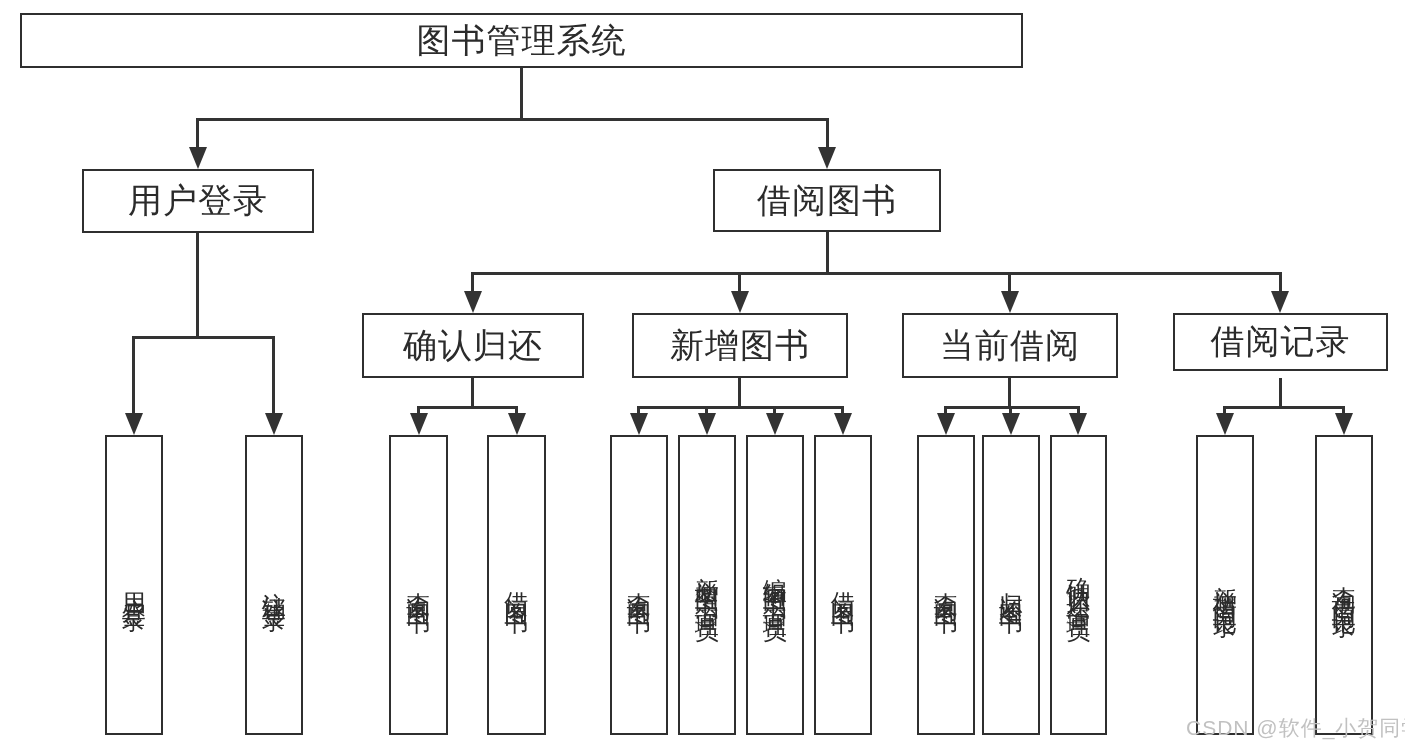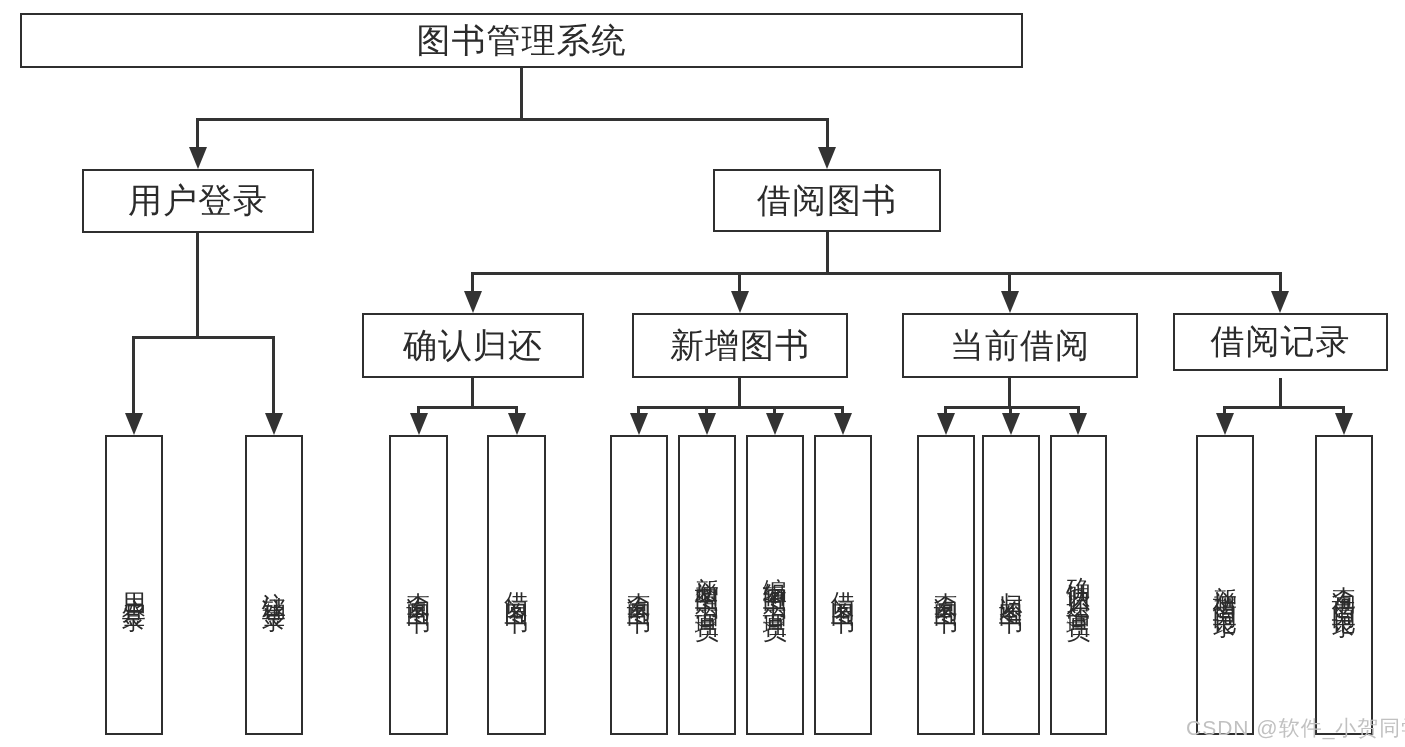--- a/index.html
+++ b/index.html
@@ -71,21 +71,21 @@
 
 <div class="canvas">
 
   <div class="node h" style="left:20px;top:13px;width:1003px;height:55px">图书管理系统</div>
 
   <div class="node h" style="left:82px;top:169px;width:232px;height:64px">用户登录</div>
   <div class="node h" style="left:713px;top:169px;width:228px;height:63px">借阅图书</div>
 
   <div class="node h" style="left:362px;top:313px;width:222px;height:65px">确认归还</div>
   <div class="node h" style="left:632px;top:313px;width:216px;height:65px">新增图书</div>
-  <div class="node h" style="left:902px;top:313px;width:236px;height:65px">当前借阅</div>
+  <div class="node h" style="left:902px;top:313px;width:216px;height:65px">当前借阅</div>
   <div class="node h" style="left:1173px;top:313px;width:215px;height:58px">借阅记录</div>
 
   <div class="node v" style="left:105px;width:58px">用户登录</div>
   <div class="node v" style="left:245px;width:58px">注销登录</div>
 
   <div class="node v" style="left:389px;width:59px">查询图书</div>
   <div class="node v" style="left:487px;width:59px">借阅图书</div>
 
   <div class="node v" style="left:610px;width:58px">查询图书</div>
   <div class="node v" style="left:678px;width:58px">新增图书（管理员）</div>

